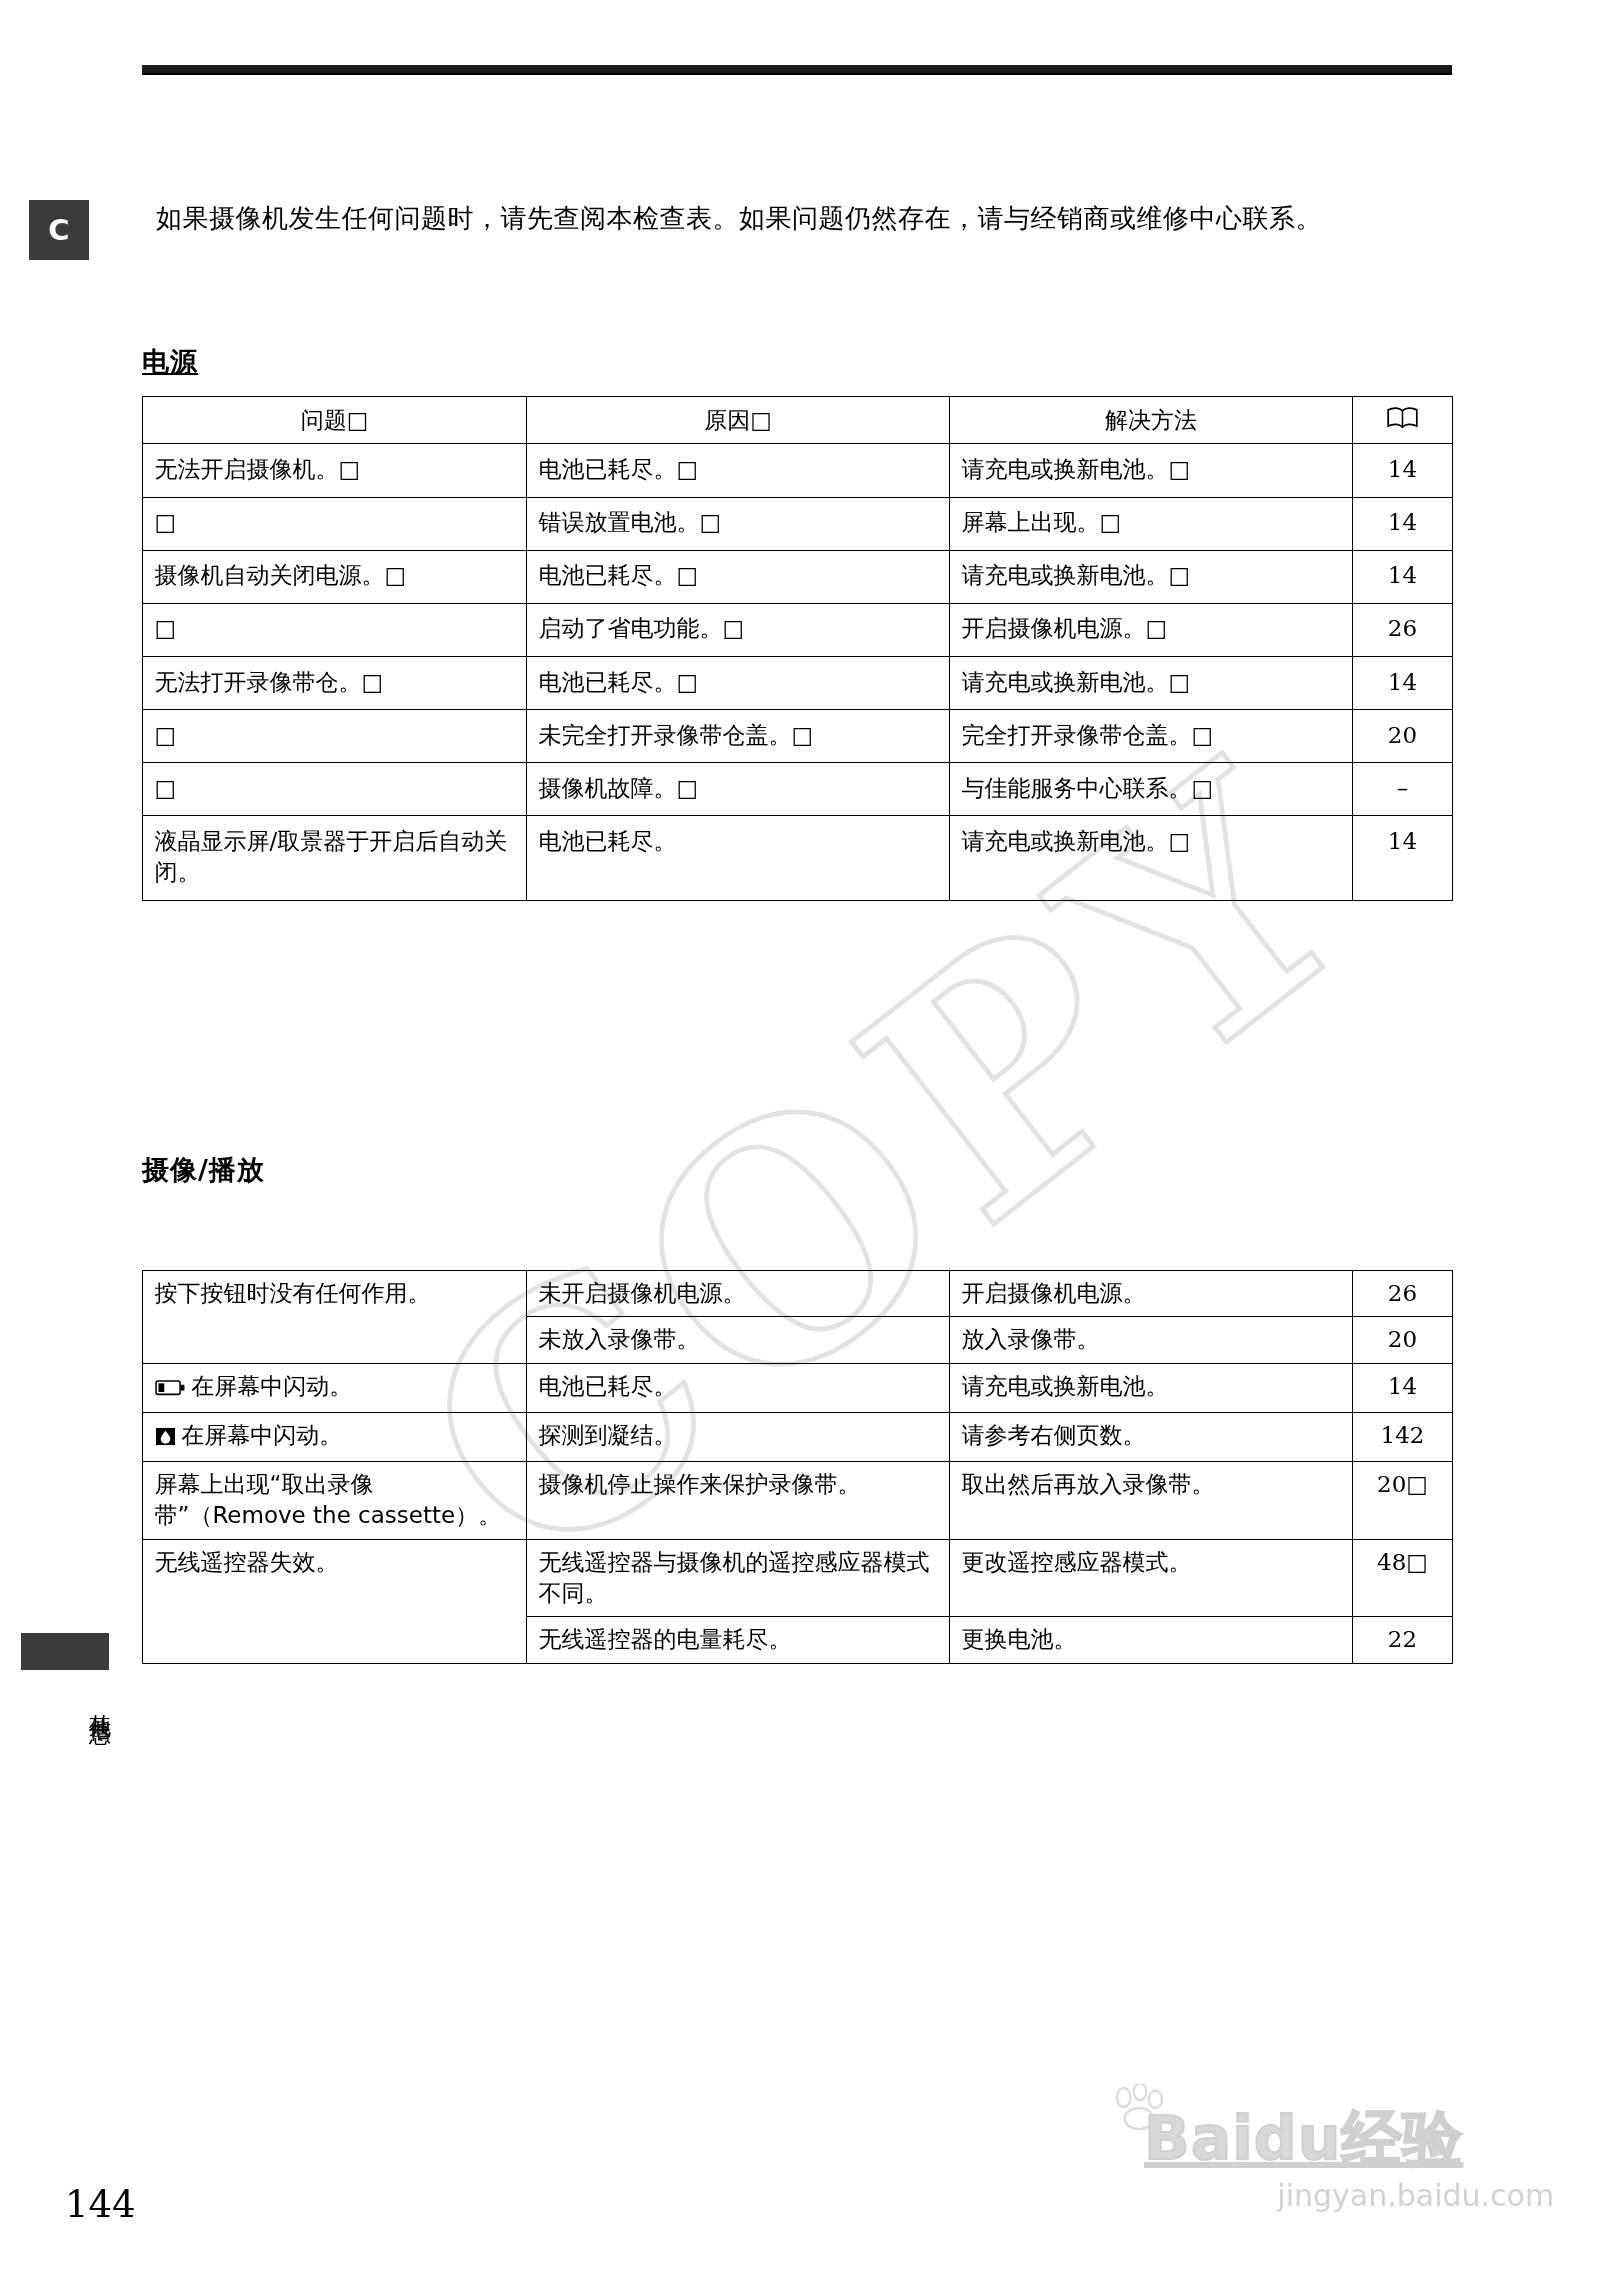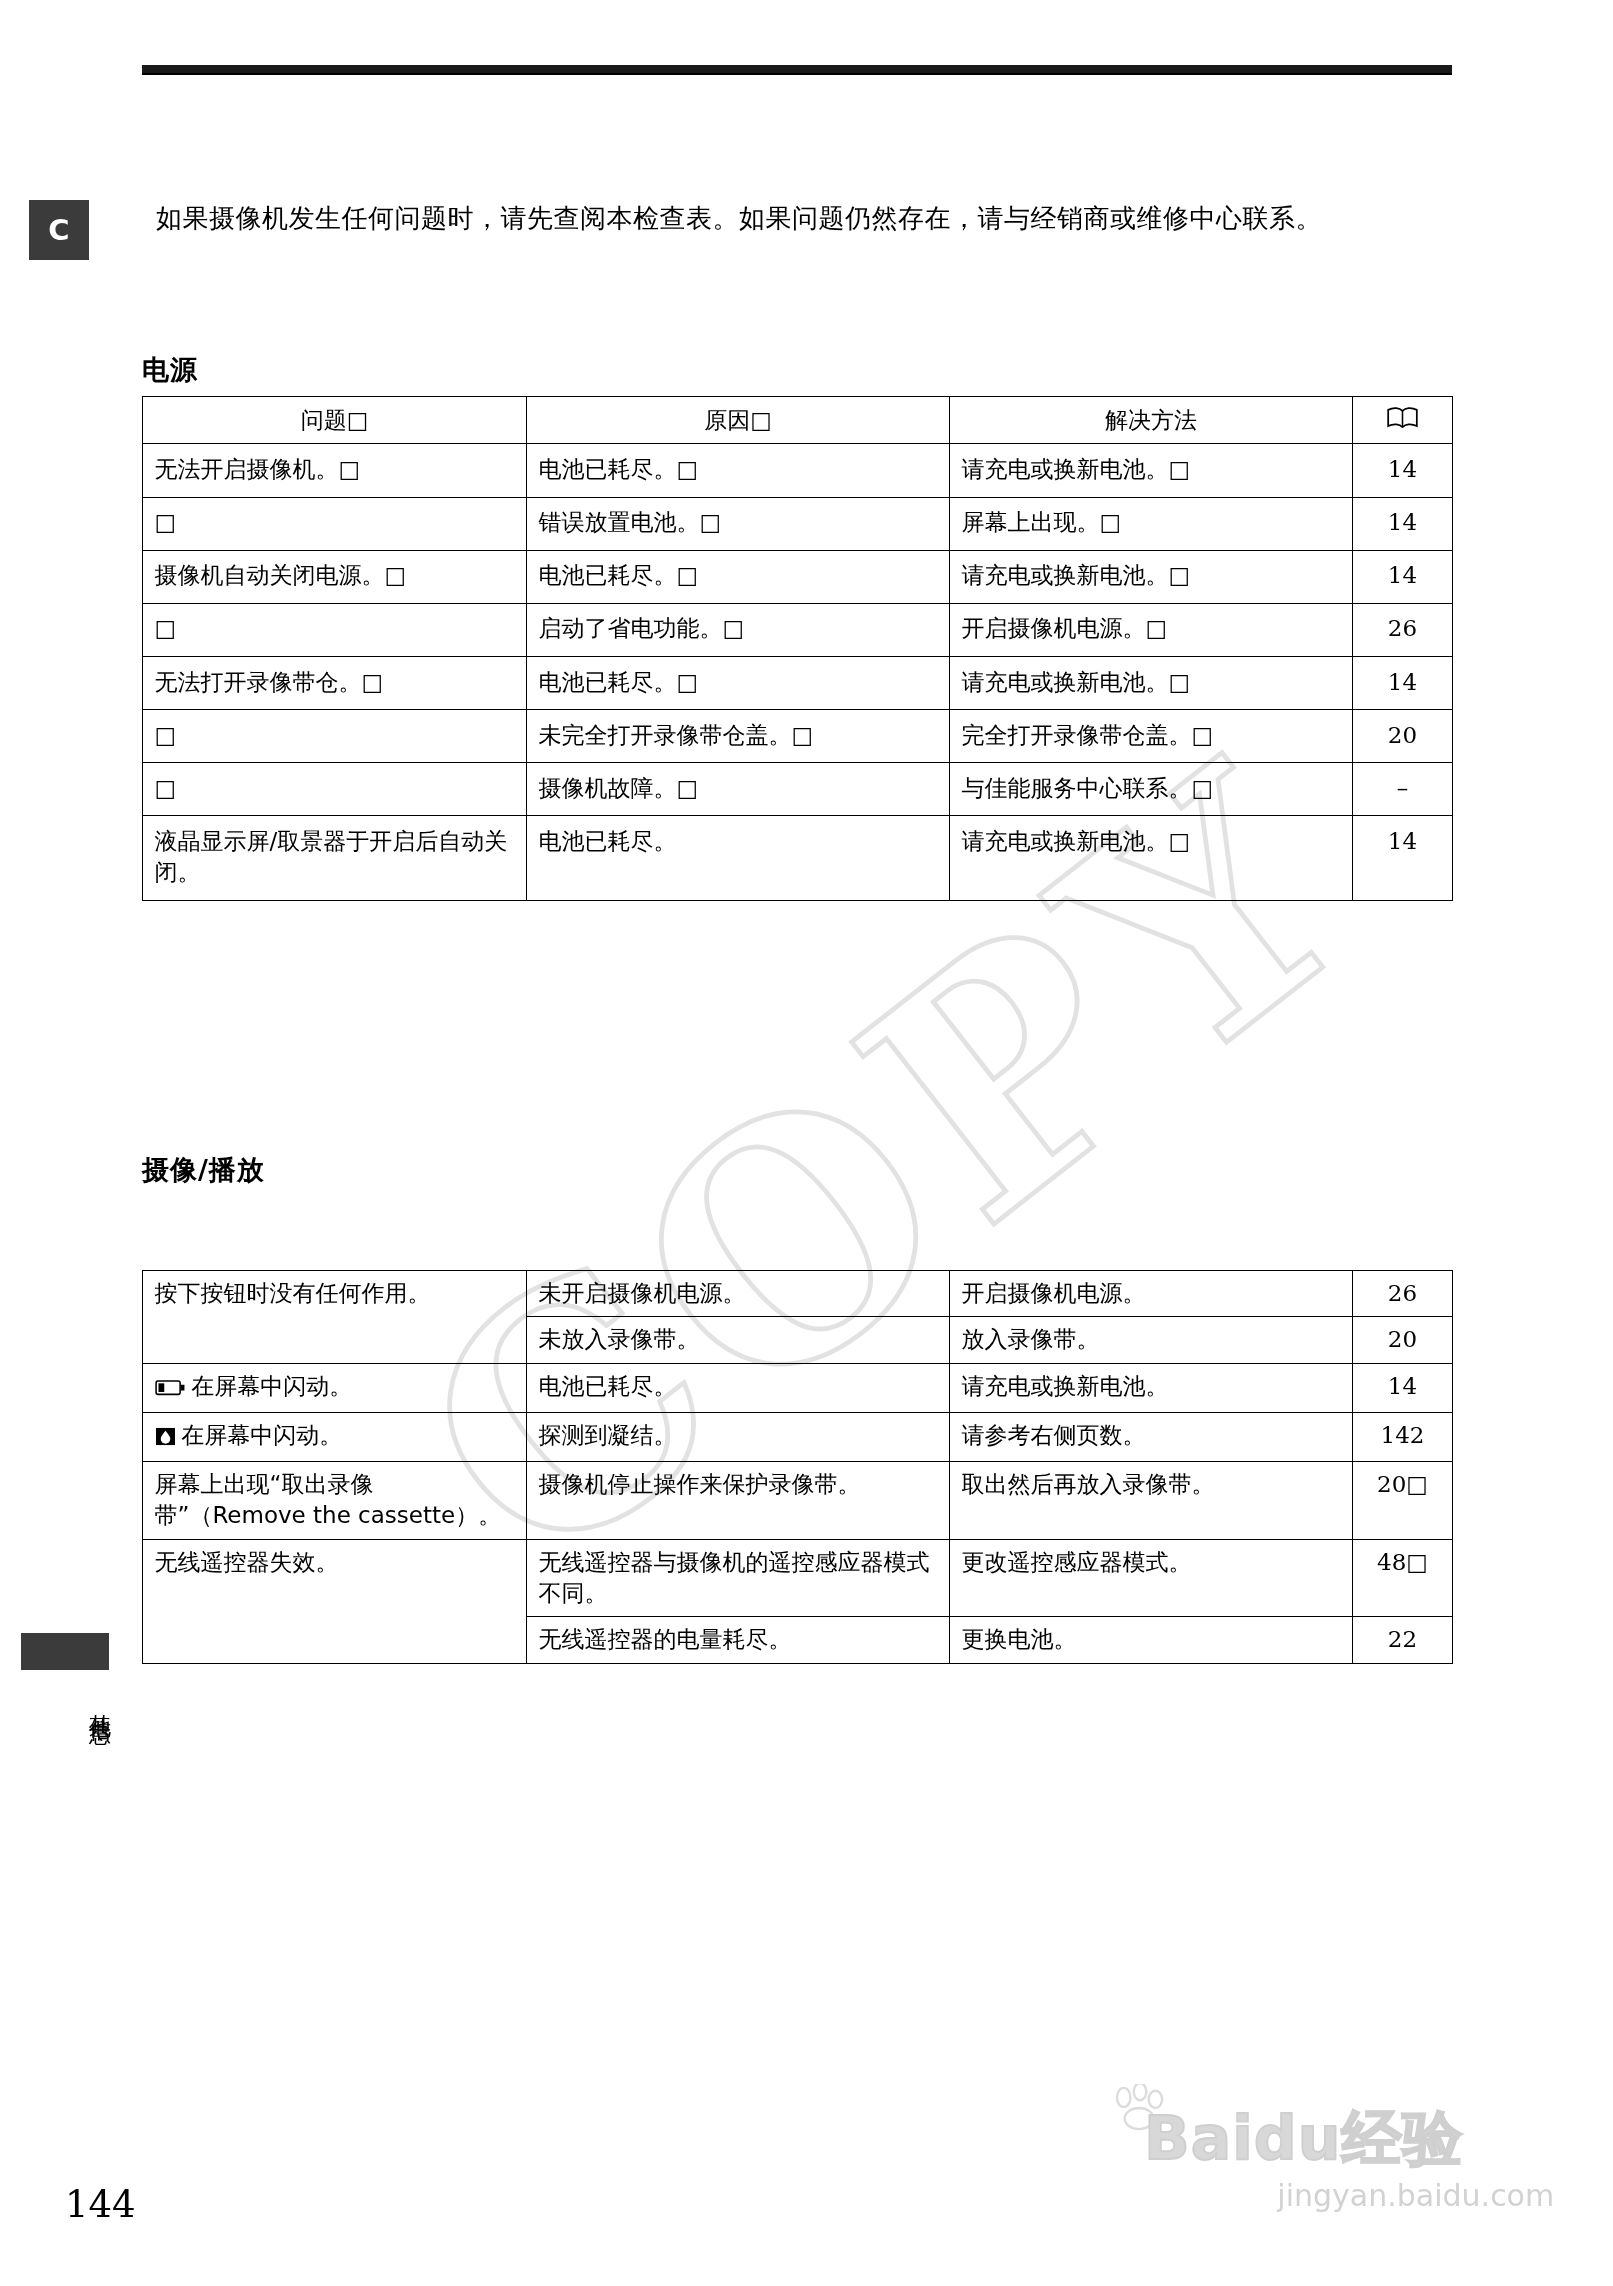--- a/index.html
+++ b/index.html
@@ -101,21 +101,21 @@
   }
 
   
   .sec-heading {
     position: absolute;
     font-size: 27px;
     font-weight: bold;
     letter-spacing: 1px;
     font-family: "DejaVu Sans", "Liberation Sans", sans-serif;
   }
-  #sec1-heading { left: 142px; top: 352px; }
+  #sec1-heading { left: 142px; top: 344px; text-decoration: underline; }
   #sec2-heading { left: 142px; top: 1152px; }
 
   
   table.tt {
     position: absolute;
     border-collapse: collapse;
     table-layout: fixed;
     font-family: "DejaVu Sans", "Liberation Sans", sans-serif;
   }
   table.tt td, table.tt th {
@@ -207,20 +207,21 @@
   }
   .baidu-main {
     position: absolute;
     left: 38px; top: 17.3px;
     font-size: 60px;
     font-weight: bold;
     color: #d8d8d8;
     -webkit-text-stroke: 1.9px #cfcfcf;
     font-family: "DejaVu Sans", "Liberation Sans", sans-serif;
     letter-spacing: 1px;
+    text-decoration: underline;
   }
   .baidu-sub {
     position: absolute;
     right: 3.8px; top: 96px;
     font-size: 30px;
     color: #d2d2d2;
     font-family: "DejaVu Sans", "Liberation Sans", sans-serif;
   }
   .paw {
     position: absolute;

